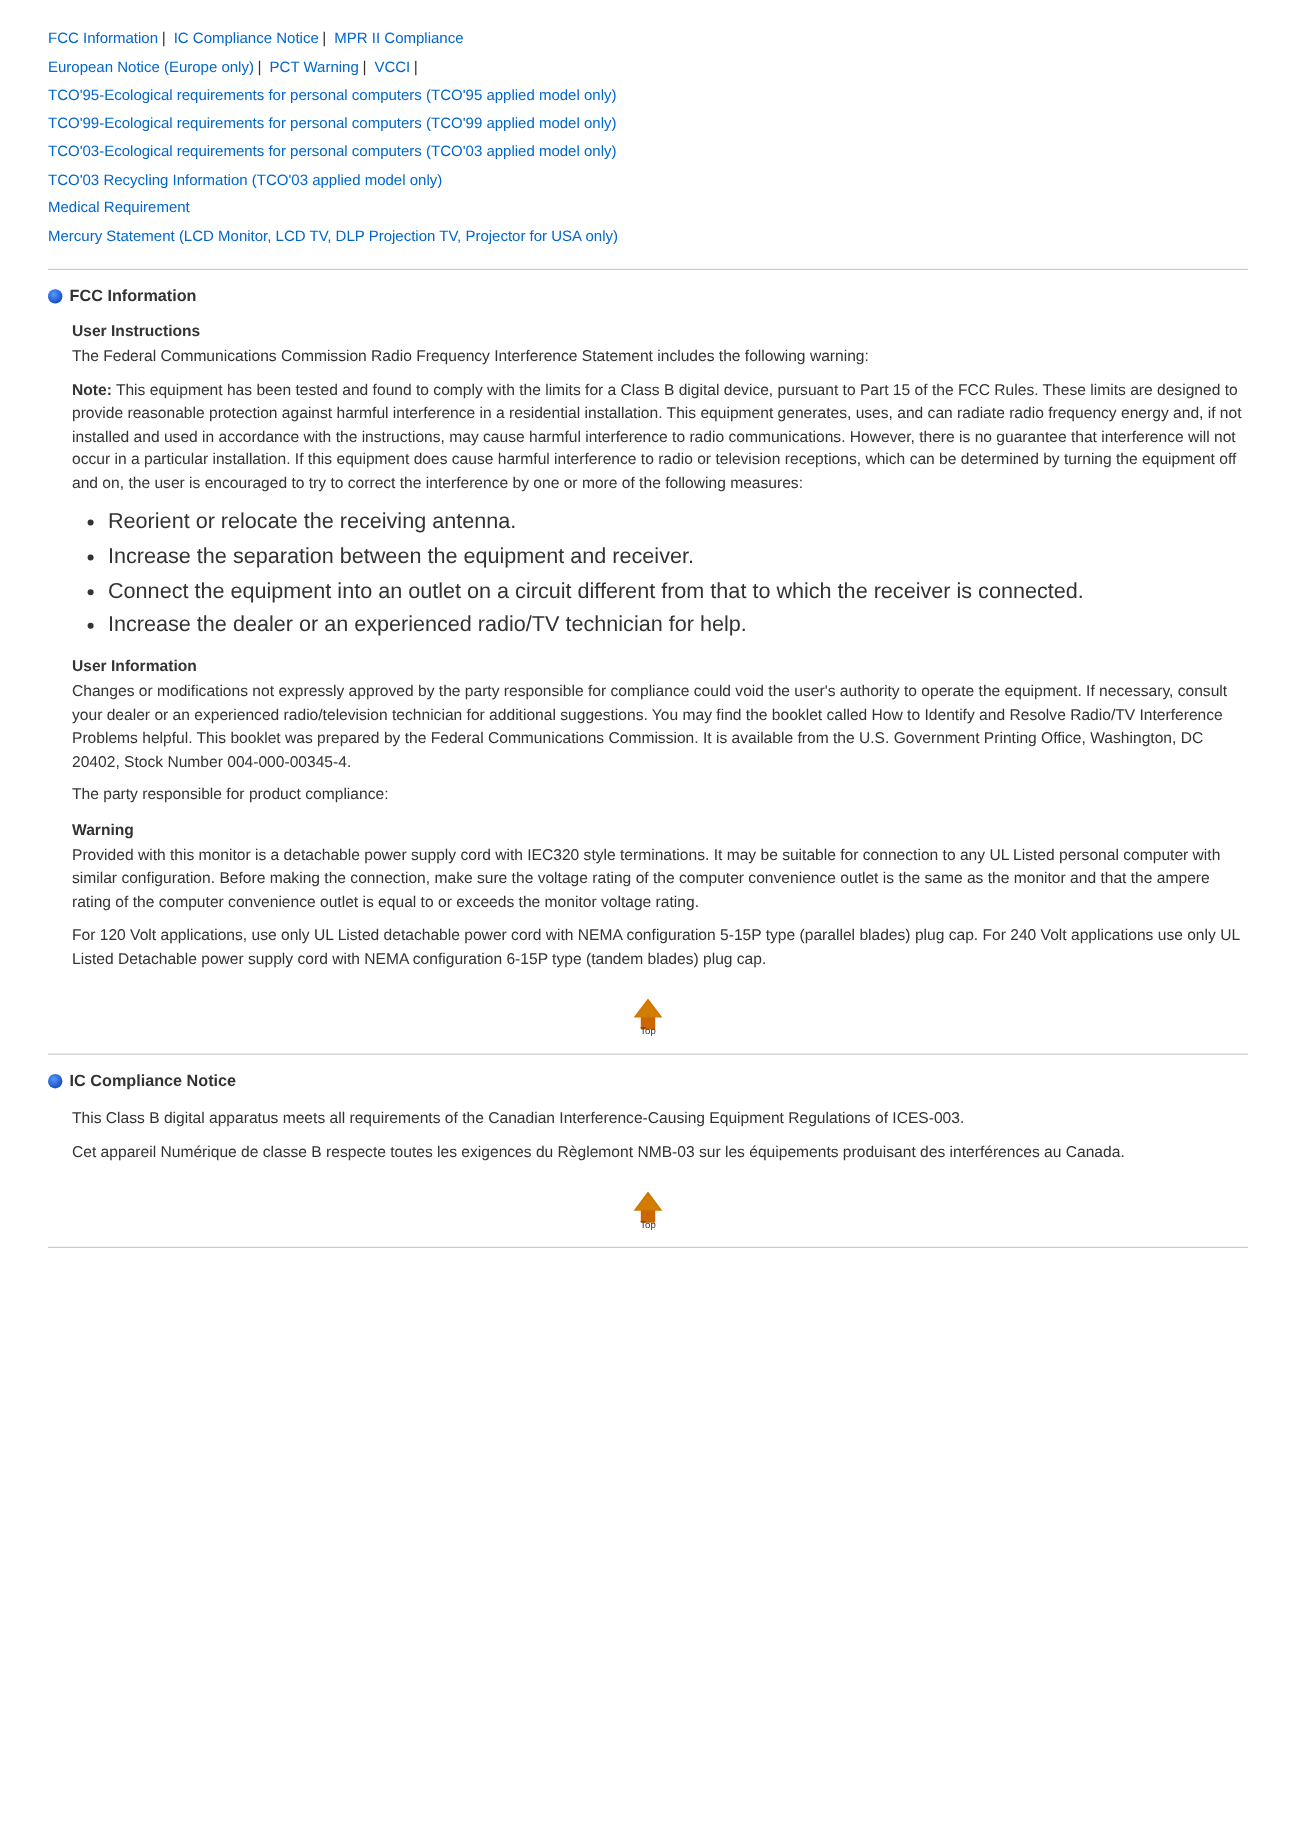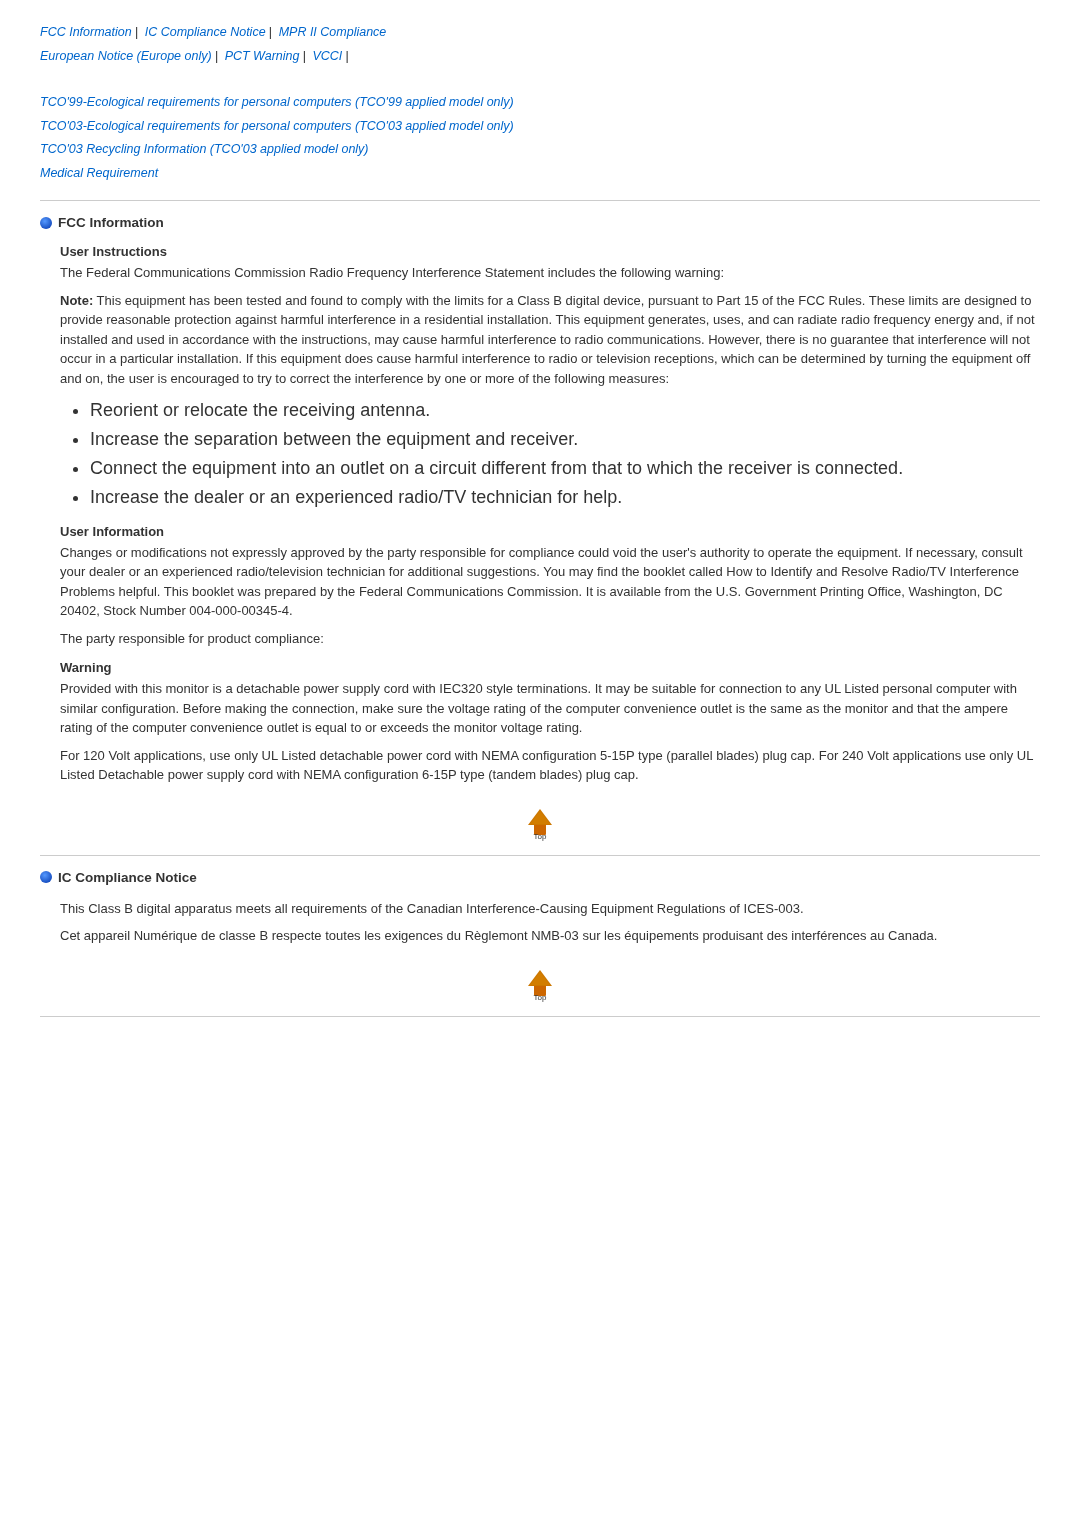--- a/index.html
+++ b/index.html
@@ -7,21 +7,20 @@
       font-family: Arial, sans-serif;
       font-size: 13px;
       color: #333;
       background: #fff;
       padding: 20px 40px;
       max-width: 1080px;
     }
     .nav-links {
       line-height: 1.8;
       margin-bottom: 16px;
-      font-style: italic;
     }
     .nav-links a {
       color: #0066cc;
       text-decoration: none;
       font-size: 12.5px;
     }
     .separator {
       color: #333;
       margin: 0 3px;
     }
@@ -96,25 +95,26 @@
 </head>
 <body>
 
 <div class="nav-links">
   <a href="#fcc">FCC Information</a><span class="separator">|</span>
   <a href="#ic">IC Compliance Notice</a><span class="separator">|</span>
   <a href="#mpr">MPR II Compliance</a><br>
   <a href="#eu">European Notice (Europe only)</a><span class="separator">|</span>
   <a href="#pct">PCT Warning</a><span class="separator">|</span>
   <a href="#vcci">VCCI</a><span class="separator">|</span><br>
-  <br>
+  <a href="#tco95">TCO'95-Ecological requirements for personal computers (TCO'95 applied model only)</a><br>
   <a href="#tco99">TCO'99-Ecological requirements for personal computers (TCO'99 applied model only)</a><br>
   <a href="#tco03">TCO'03-Ecological requirements for personal computers (TCO'03 applied model only)</a><br>
   <a href="#tco03r">TCO'03 Recycling Information (TCO'03 applied model only)</a><br>
   <a href="#med">Medical Requirement</a><br>
+  <a href="#mercury">Mercury Statement (LCD Monitor, LCD TV, DLP Projection TV, Projector for USA only)</a>
 </div>
 
 <hr>
 
 <div class="section" id="fcc">
   <div class="section-title">
     <span class="bullet-circle"></span>
     <span>FCC Information</span>
   </div>
 

